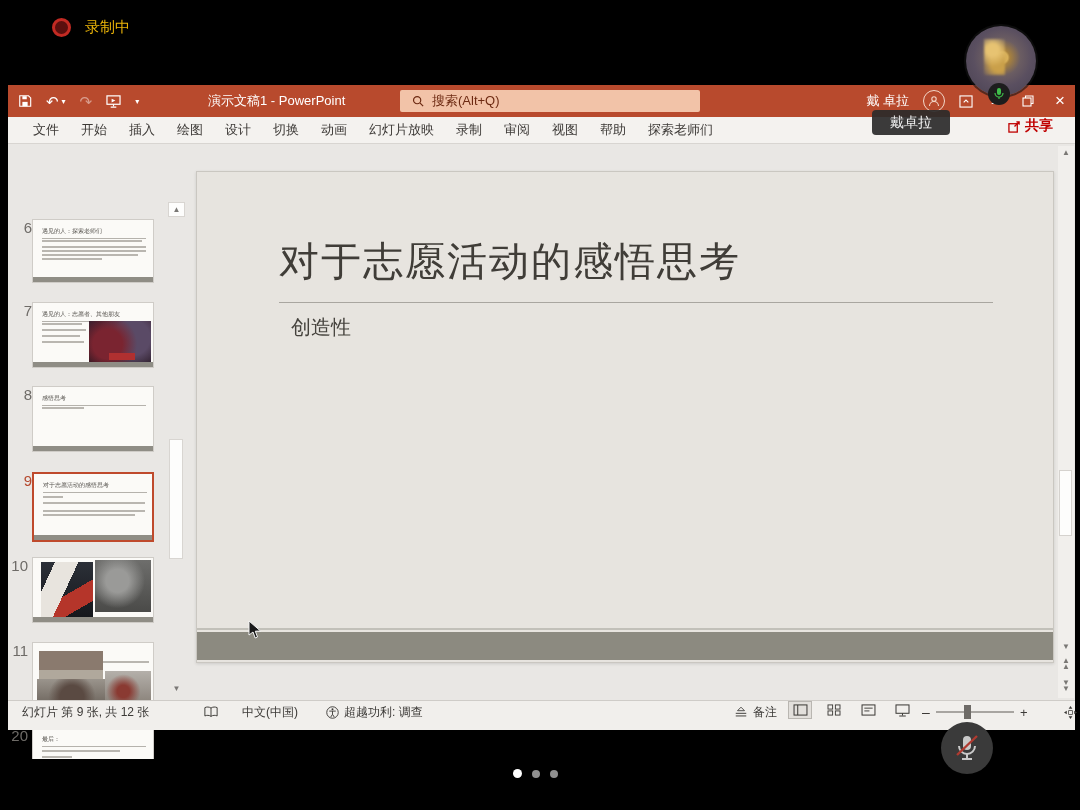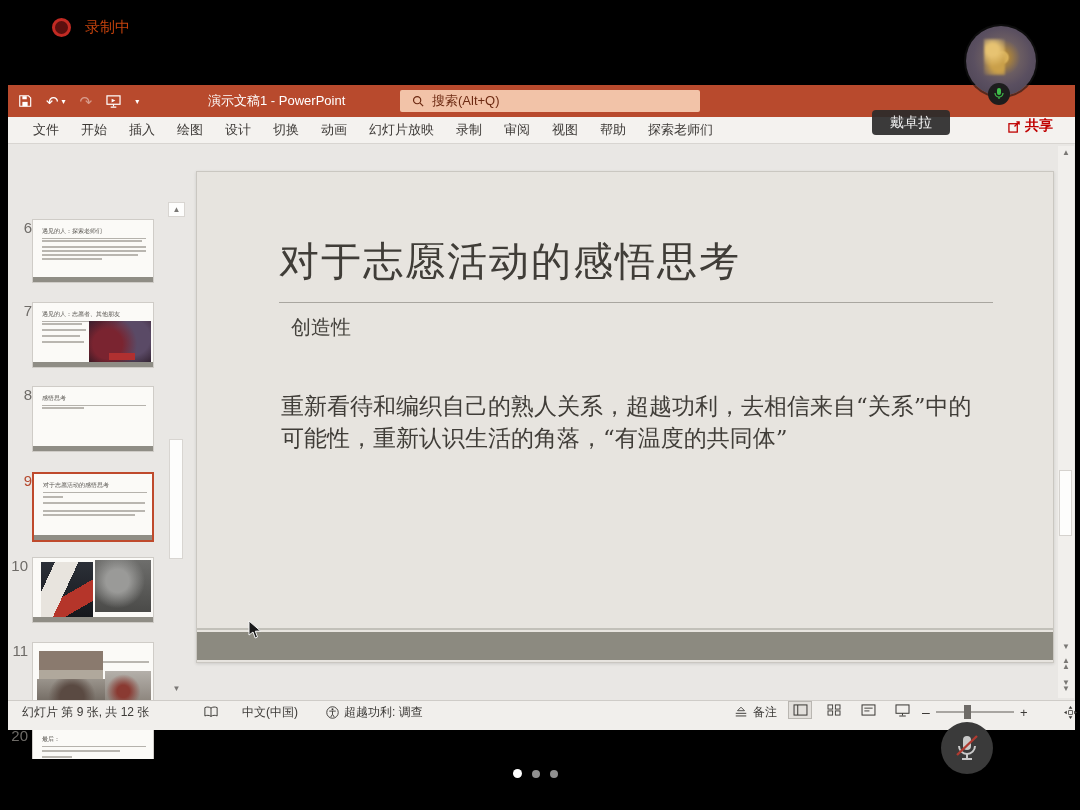--- a/index.html
+++ b/index.html
@@ -3,21 +3,21 @@
 <meta charset="utf-8">
 <style>
   * { margin:0; padding:0; box-sizing:border-box; }
   html,body { width:1080px; height:810px; background:#000; overflow:hidden;
               font-family:"Liberation Sans","DejaVu Sans",sans-serif; }
   #app { position:absolute; left:0; top:0; width:1080px; height:810px; background:#000; }
 
   
   .rec-wrap { position:absolute; left:52px; top:18px; display:flex; align-items:center; gap:14px; }
   .rec-dot { width:19px; height:19px; border-radius:50%; border:3px solid #c22a23; background:#5a0f0e; }
-  .rec-label { color:#c2410c; font-size:15px; }
+  .rec-label { color:#eab308; font-size:15px; }
   .avatar { position:absolute; left:966px; top:26px; width:70px; height:70px; border-radius:50%; z-index:30;
             background:radial-gradient(circle at 52% 45%, #d8b05a 0 10%, #a8823e 14%, #6b5d62 34%, #5a4f60 55%, #474050 100%);
             box-shadow:0 0 0 2px rgba(20,20,20,.6); }
   .avatar::after { content:""; position:absolute; left:26%; top:18%; width:30%; height:52%;
             background:radial-gradient(circle at 40% 30%, #e7c372 0 22%, transparent 60%),
                        radial-gradient(circle at 70% 70%, #caa04a 0 25%, transparent 65%);
             filter:blur(1px); }
   .mic-on { position:absolute; left:988px; top:83px; width:22px; height:22px; border-radius:50%;
             background:#1d1d1d; z-index:31; display:flex; align-items:center; justify-content:center; }
   .name-tag { position:absolute; left:872px; top:110px; width:78px; height:25px; z-index:25;
@@ -157,20 +157,41 @@
         <span class="tiny-carет">▾</span>
       </div>
       <div class="tb-title">演示文稿1 - PowerPoint</div>
       <div class="search-pill">
         <svg width="12" height="12" viewBox="0 0 14 14">
             <circle cx="6" cy="6" r="4.2" fill="none" stroke="#6d2a12" stroke-width="1.4"></circle>
             <line x1="9.2" y1="9.2" x2="13" y2="13" stroke="#6d2a12" stroke-width="1.4"></line>
           </svg>
         <span>搜索(Alt+Q)</span>
       </div>
+      <div class="tb-right">
+        <span class="tb-user">戴 卓拉</span>
+        <span class="tb-persona">
+          <svg width="12" height="12" viewBox="0 0 12 12">
+              <circle cx="6" cy="4" r="2.2" fill="none" stroke="#f3d7c9" stroke-width="1.1"></circle>
+              <path d="M1.5 11 a4.5 4.5 0 0 1 9 0" fill="none" stroke="#f3d7c9" stroke-width="1.1"></path>
+            </svg>
+        </span>
+        <svg width="14" height="13" viewBox="0 0 15 14">
+            <rect x="1" y="1" width="13" height="12" fill="none" stroke="#fff" stroke-width="1.2"></rect>
+            <path d="M5 8 l2.5 -2.5 L10 8" fill="none" stroke="#fff" stroke-width="1.2"></path>
+          </svg>
+        <span class="winbtn">–</span>
+        <span class="winbtn">
+          <svg width="12" height="12" viewBox="0 0 12 12">
+              <rect x="1" y="3" width="8" height="8" fill="none" stroke="#fff" stroke-width="1.1"></rect>
+              <path d="M3.5 3 V1 h7.5 v7.5 h-2" fill="none" stroke="#fff" stroke-width="1.1"></path>
+            </svg>
+        </span>
+        <span class="winbtn" style="font-size:17px;">×</span>
+      </div>
     </div>
 
     <div class="ribbon">
       <span class="rtab">文件</span>
       <span class="rtab">开始</span>
       <span class="rtab">插入</span>
       <span class="rtab">绘图</span>
       <span class="rtab">设计</span>
       <span class="rtab">切换</span>
       <span class="rtab">动画</span>
@@ -260,21 +281,20 @@
       </div>
 
       <div class="panel-scroll-up">▲</div>
       <div class="panel-thumbbar"></div>
       <div class="panel-scroll-down">▼</div>
 
       <div class="slide">
         <div class="slide-title">对于志愿活动的感悟思考</div>
         <div class="slide-rule"></div>
         <div class="slide-sub">创造性</div>
-        <div class="slide-b2">重新看待和编织自己的熟人关系，超越功利，去相信来自“关系”中的可能性，重新认识生活的角落，“有温度的共同体”</div>
         <div class="slide-foot-line"></div>
         <div class="slide-foot"></div>
       </div>
 
       <div class="vscroll">
         <div class="vs-btn" style="top:0;">▲</div>
         <div class="vs-thumb"></div>
         <div class="vs-btn" style="top:494px;">▼</div>
         <div class="vs-btn" style="top:512px;line-height:6px;">▲<br>▲</div>
         <div class="vs-btn" style="top:534px;line-height:6px;">▼<br>▼</div>

